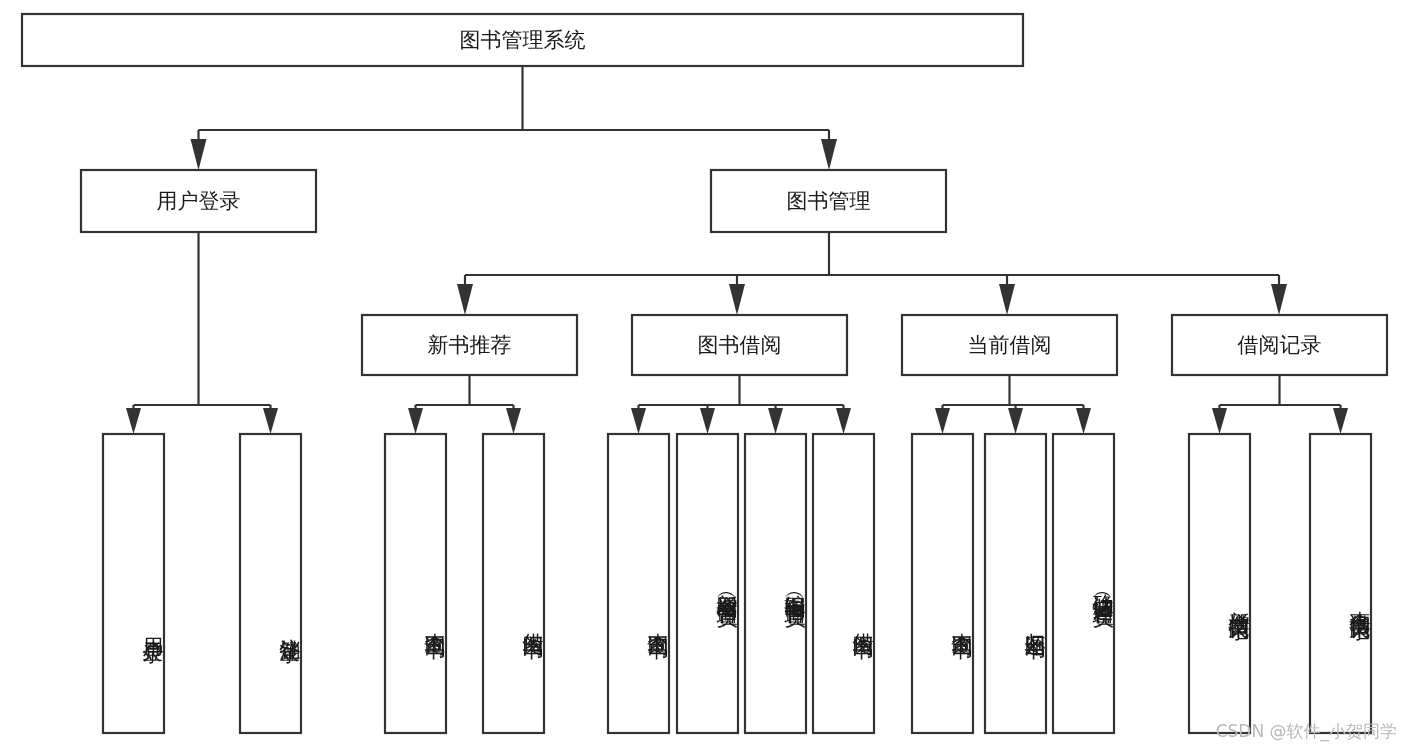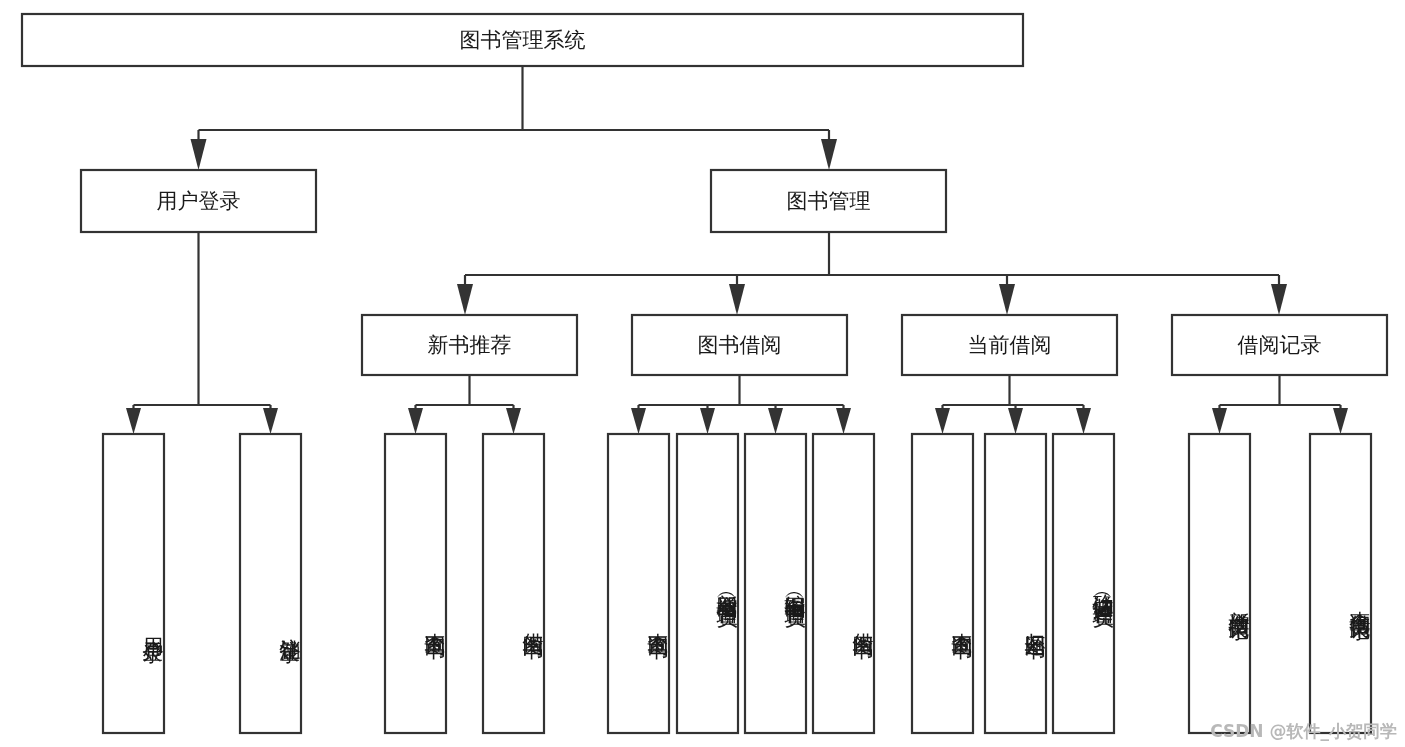--- a/index.html
+++ b/index.html
@@ -65,21 +65,20 @@
     pointer-events: none;
   }
   .watermark {
     position: absolute;
     right: 8px;
     bottom: 4px;
     font-family: "DejaVu Sans", "Liberation Sans", sans-serif;
     font-size: 17px;
     color: #b8b8b8;
     white-space: nowrap;
-    font-weight: bold;
   }
 </style>
 </head>
 <body>
 
 <div id="diagram-root">
 
   <svg class="diagram-canvas" viewBox="0 0 1405 747">
 
     <g>

